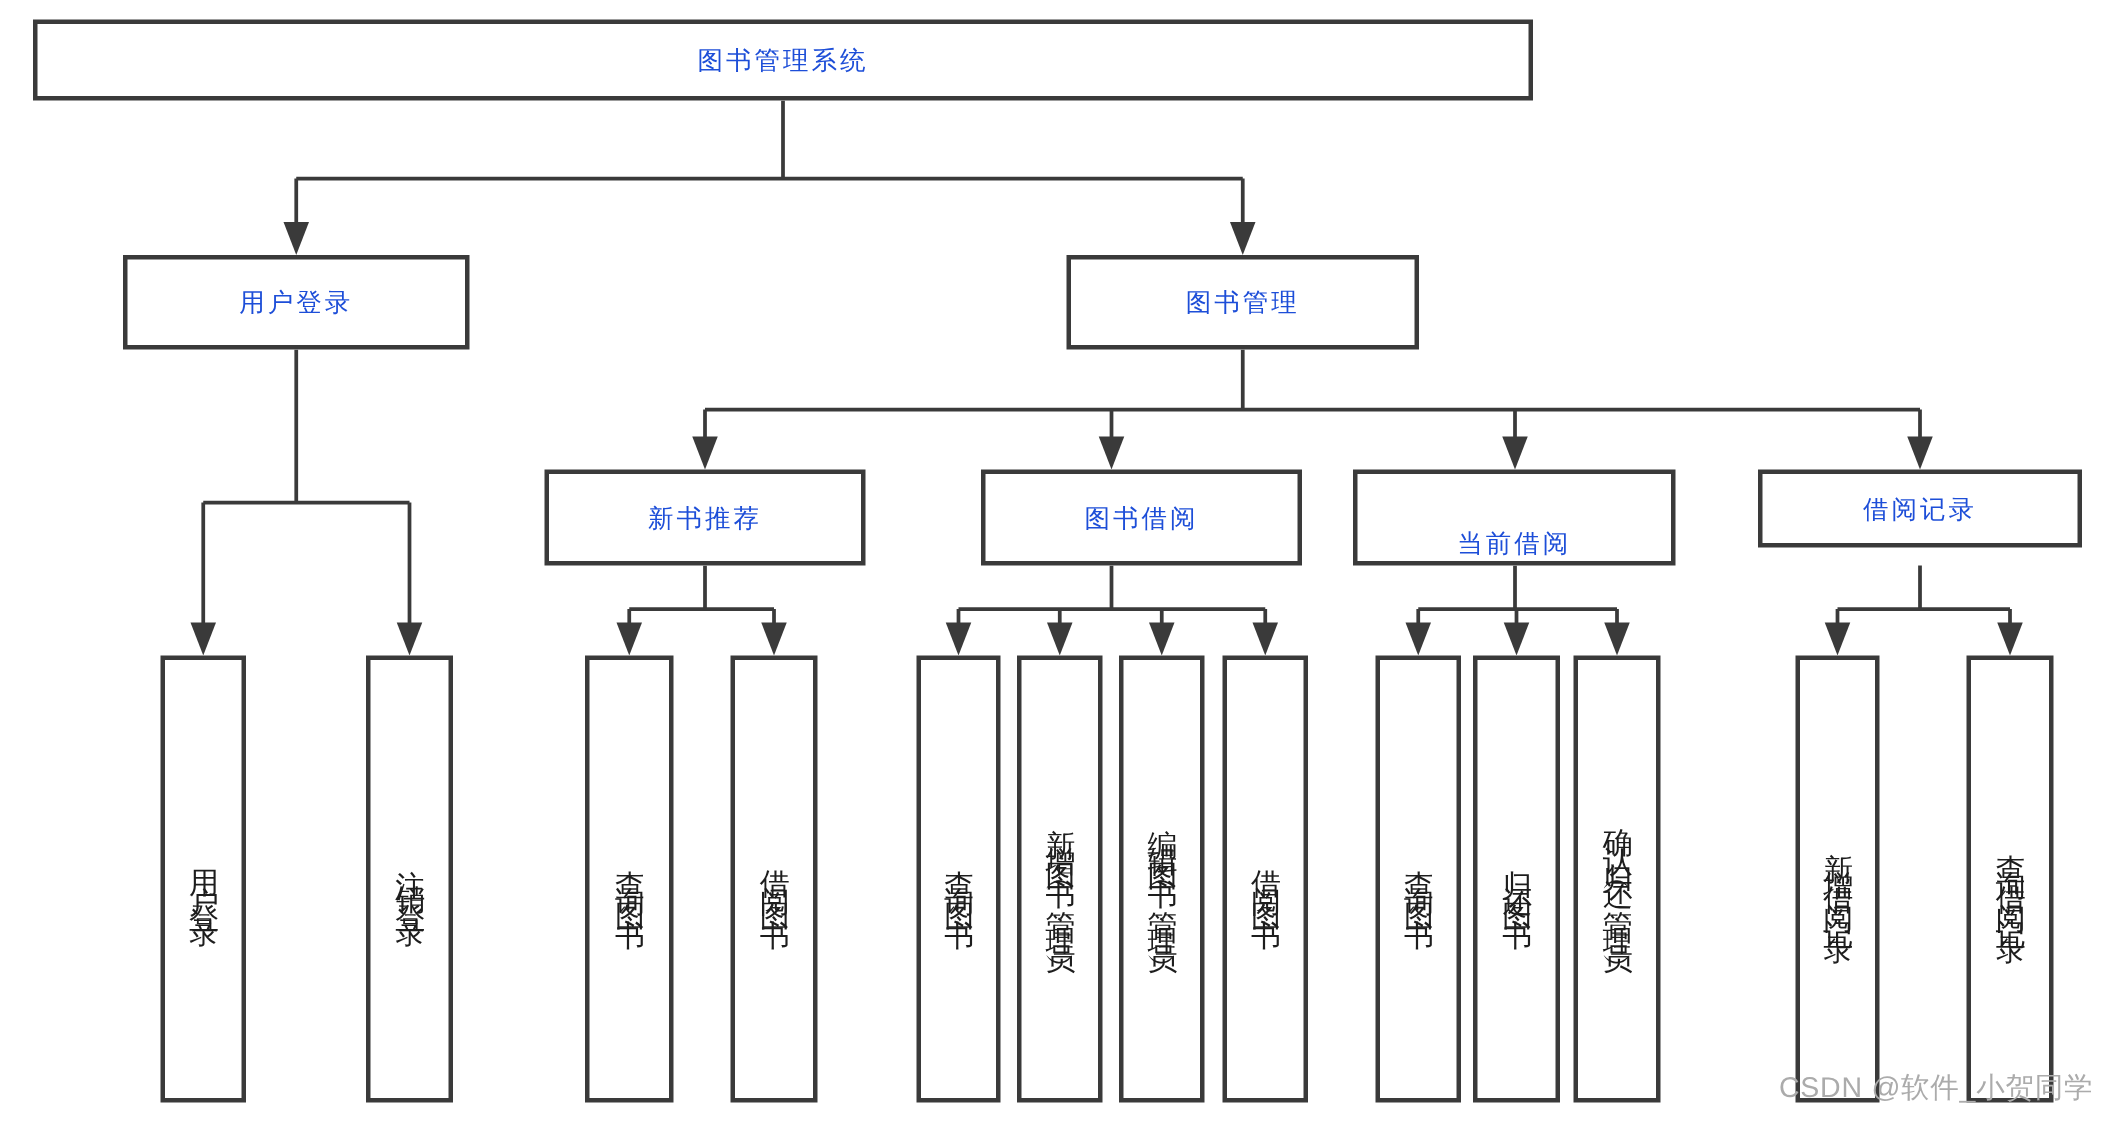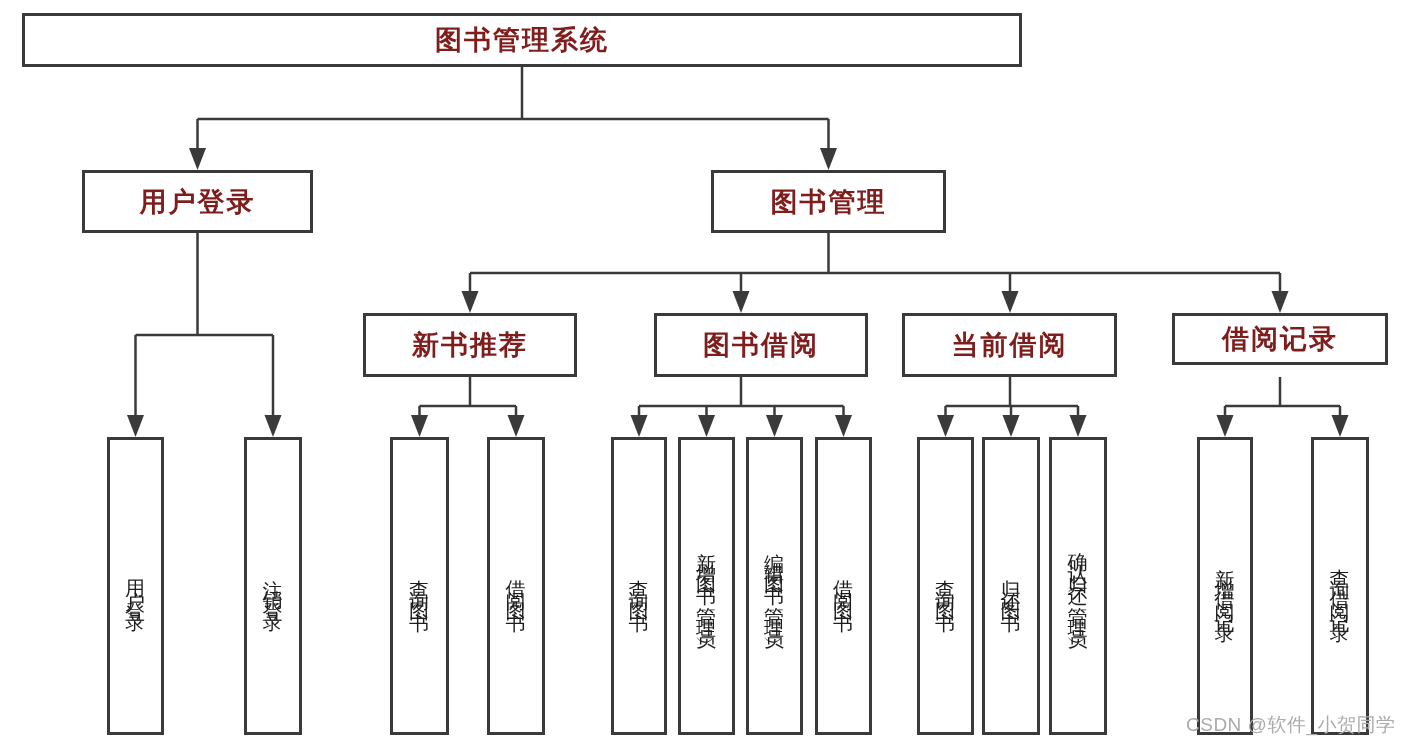--- a/index.html
+++ b/index.html
@@ -16,25 +16,24 @@
   .box {
     position: absolute;
     box-sizing: border-box;
     border: 3px solid #3a3a3a;
     background: #ffffff;
     display: flex;
     align-items: center;
     justify-content: center;
   }
   .h-label {
-    font-size: 27px;
-    color: #7f1d1d;
+    font-size: 17px;
+    color: #1d4ed8;
     letter-spacing: 2px;
     white-space: nowrap;
-    font-weight: bold;
   }
   .leaf { top: 437px; height: 298px; }
   .v-label {
     writing-mode: vertical-rl;
     text-orientation: mixed;
     font-size: 20px;
     letter-spacing: 11px;
     color: #1d1d1d;
     line-height: 1;
   }
@@ -125,21 +124,21 @@
   <div class="box" style="left:363px; top:313px; width:214px; height:64px;">
     <span class="h-label">新书推荐</span>
   </div>
 
   <div class="box" style="left:711px; top:170px; width:235px; height:63px;">
     <span class="h-label">图书管理</span>
   </div>
   <div class="box" style="left:634px; top:313px; width:214px; height:64px;margin-left:20px;">
     <span class="h-label">图书借阅</span>
   </div>
-  <div class="box" style="left:902px; top:313px; width:215px; height:64px;">
+  <div class="box" style="left:902px; top:313px; width:215px; height:64px;align-items:flex-end;">
     <span class="h-label">当前借阅</span>
   </div>
   <div class="box" style="left:1172px; top:313px; width:216px; height:52px;">
     <span class="h-label">借阅记录</span>
   </div>
 
   <div class="box leaf" style="left:107px; width:57px;">
     <span class="v-label">用户登录</span>
   </div>
   <div class="box leaf" style="left:244px; width:58px;">

